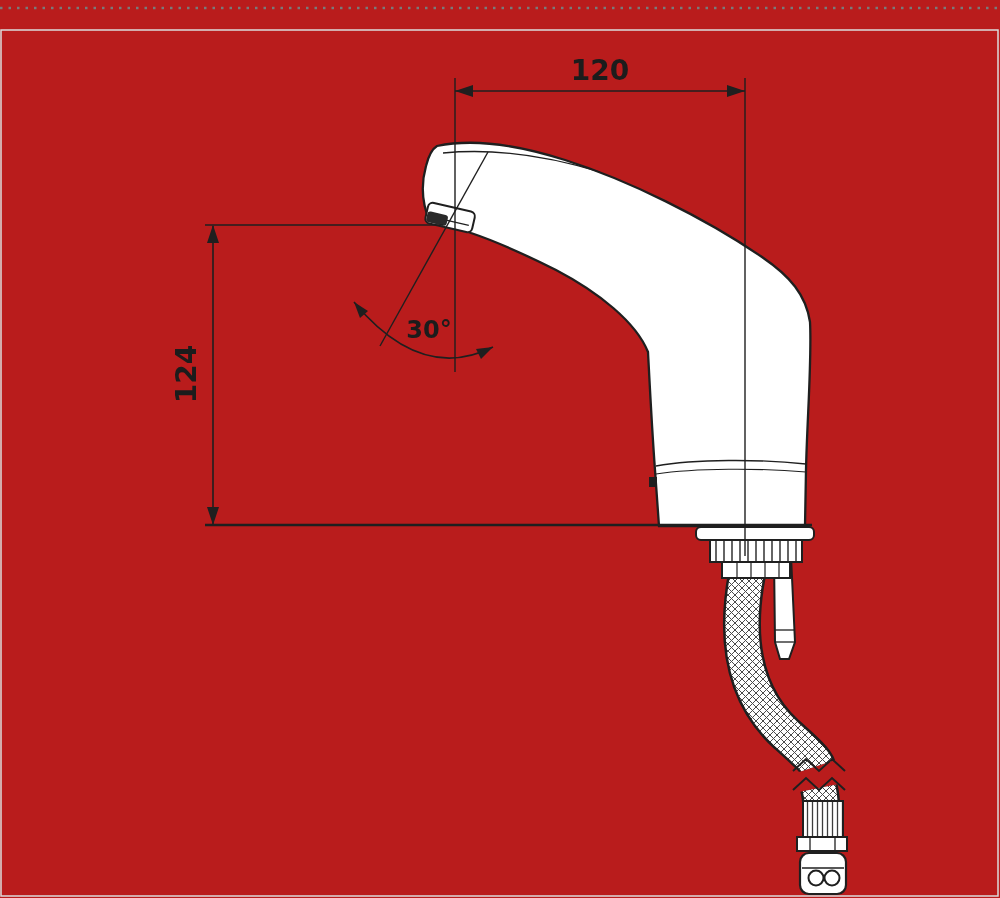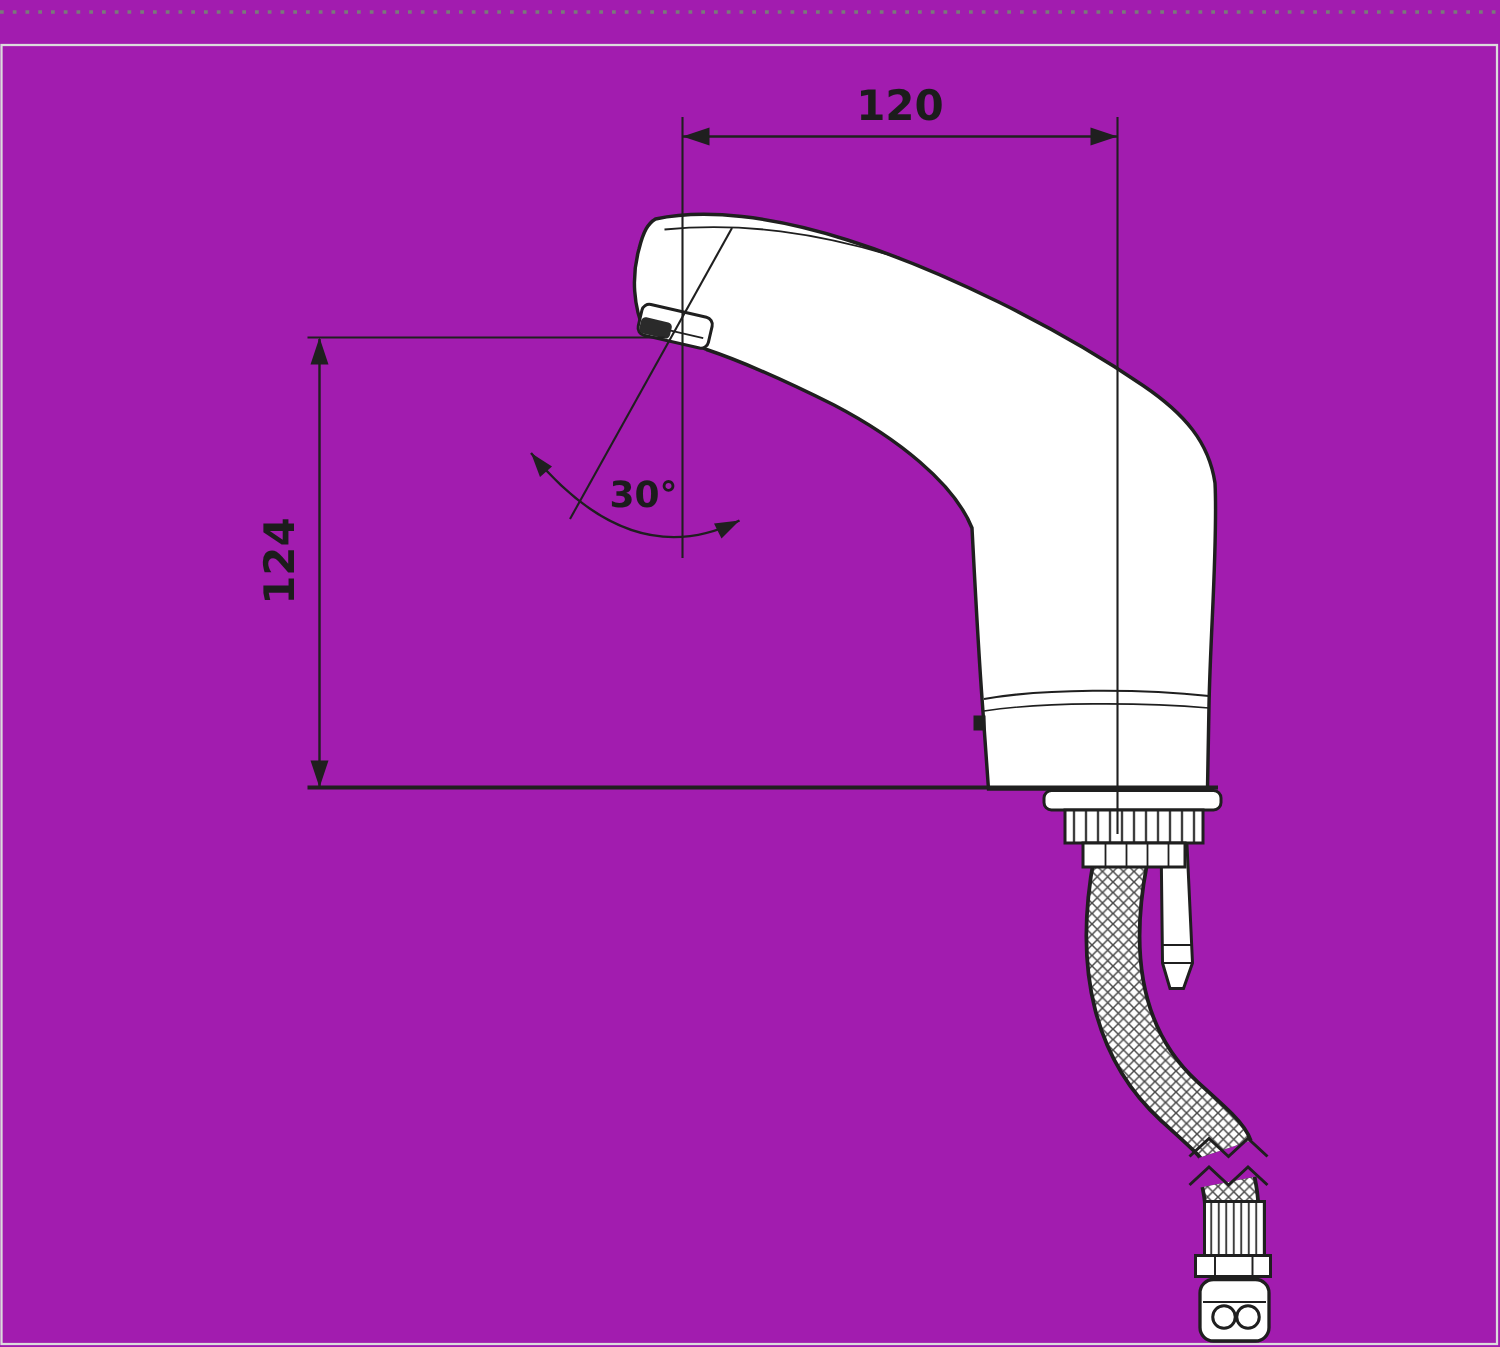--- a/index.html
+++ b/index.html
@@ -4,21 +4,21 @@
 <style>
   html, body {
     margin: 0;
     padding: 0;
     background: #ffffff;
   }
   .page {
     position: relative;
     width: 1000px;
     height: 898px;
-    background: #a21caf;
+    background: #b91c1c;
     overflow: hidden;
   }
   svg { display: block; }
   .dim-text {
     font-family: "DejaVu Sans", "Liberation Sans", sans-serif;
     font-weight: bold;
     fill: #1c1c1c;
   }
   .dim-text.large { font-size: 28px; }
   .dim-text.angle { font-size: 24px; }

